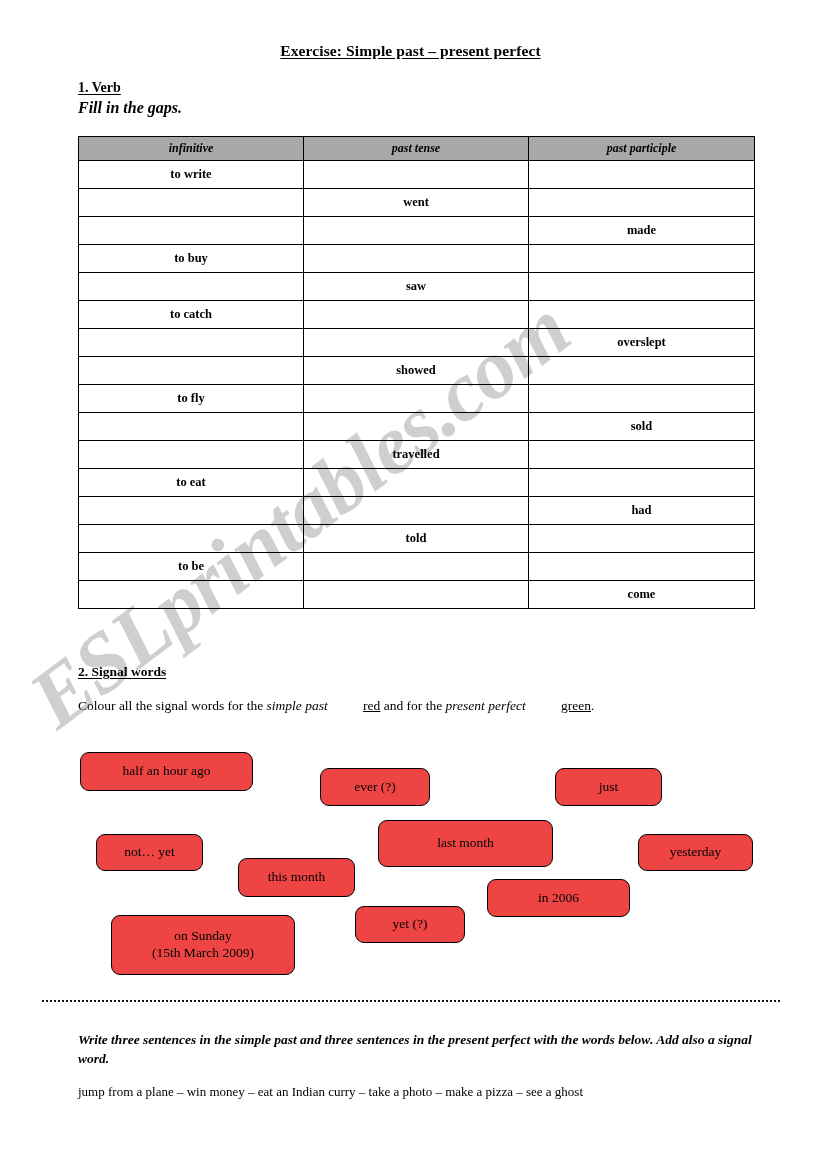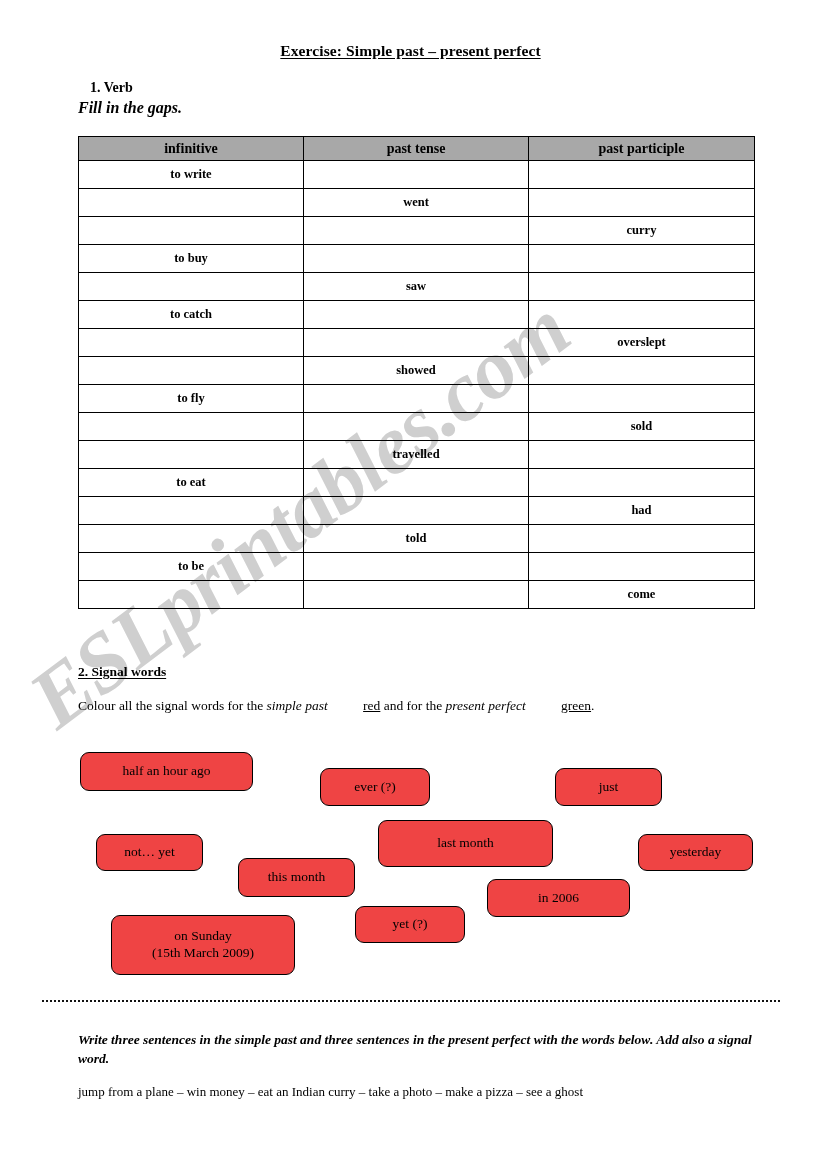--- a/index.html
+++ b/index.html
@@ -68,21 +68,21 @@
     text-underline-offset: 2px;
   }
 
   
   #section1-heading {
     left: 78px;
     top: 80px;
     font-size: 14px;
     font-weight: bold;
   }
-  #section1-heading span.u { text-underline-offset: 2px; margin-left: 12px; }
+  #section1-heading span.u { text-decoration: underline; text-underline-offset: 2px; }
 
   #section1-instruction {
     left: 78px;
     top: 99px;
     font-size: 16px;
     font-weight: bold;
     font-style: italic;
   }
 
   
@@ -97,21 +97,22 @@
     border: 1px solid #000000;
     height: 27px;
     text-align: center;
     vertical-align: middle;
     font-size: 12.5px;
     font-weight: bold;
     padding: 0;
   }
   #verb-table th {
     background: #a8a8a8;
-    font-size: 14px;
+    font-style: italic;
+    font-size: 12px;
     height: 23px;
     border-top: 1.5px solid #000;
     margin-top: 29px;
   }
   #verb-table col.c1 { width: 225px; }
   #verb-table col.c2 { width: 225px; }
   #verb-table col.c3 { width: 226px; }
   #verb-table tr.last td { border-bottom: 1.5px solid #000; }
 
   
@@ -207,21 +208,21 @@
           <td></td>
         </tr>
         <tr>
           <td></td>
           <td>went</td>
           <td></td>
         </tr>
         <tr>
           <td></td>
           <td></td>
-          <td>curry</td>
+          <td>made</td>
         </tr>
         <tr>
           <td>to buy</td>
           <td></td>
           <td></td>
         </tr>
         <tr>
           <td></td>
           <td>saw</td>
           <td></td>

